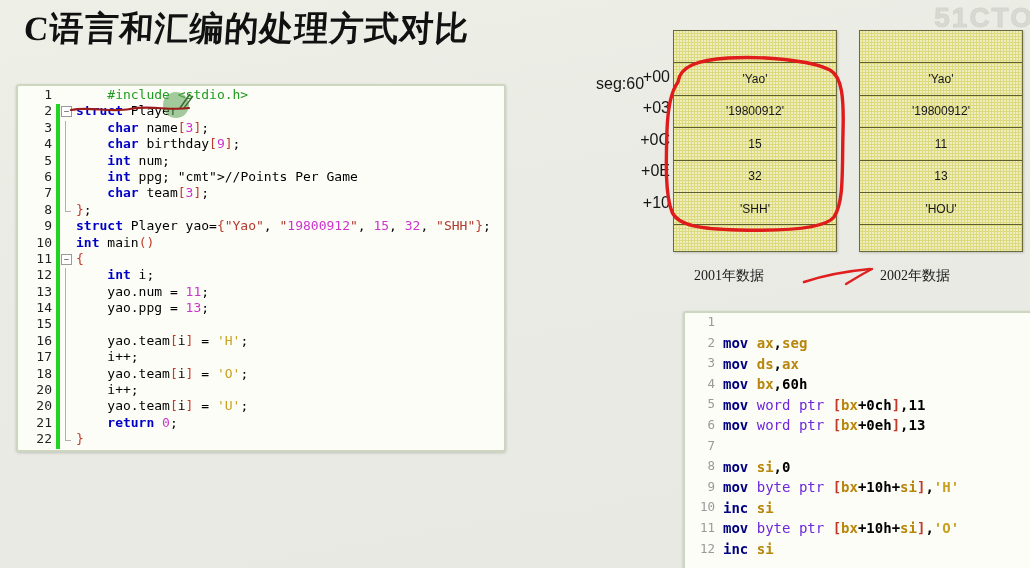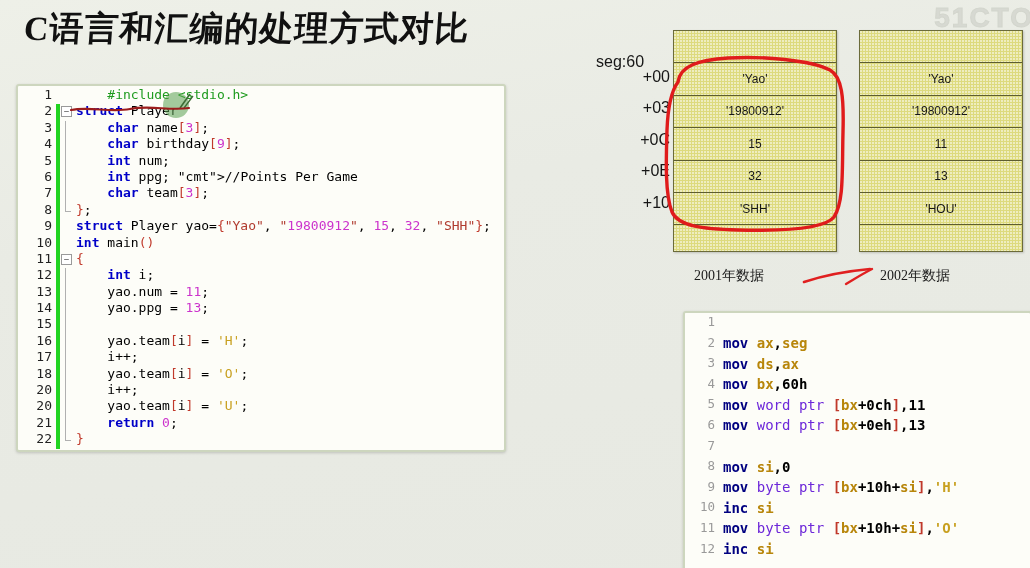--- a/index.html
+++ b/index.html
@@ -393,21 +393,21 @@
 
 <div id="offsets" style="left: 650px; width: 20px;">
     <div class="offrow"></div>
     <div class="offrow">+00</div>
     <div class="offrow">+03</div>
     <div class="offrow">+0C</div>
     <div class="offrow">+0E</div>
     <div class="offrow">+10</div>
     <div class="offrow"></div>
   </div>
-<div id="seg-label" style="top: 53px; left: 596px;">seg:60</div>
+<div id="seg-label" style="top: 75px; left: 596px;">seg:60</div>
 
 <div class="memtable" id="tbl-left">
     <div class="memrow empty"></div>
     <div class="memrow">'Yao'</div>
     <div class="memrow">'19800912'</div>
     <div class="memrow">15</div>
     <div class="memrow">32</div>
     <div class="memrow">'SHH'</div>
     <div class="memrow empty"></div>
   </div>

